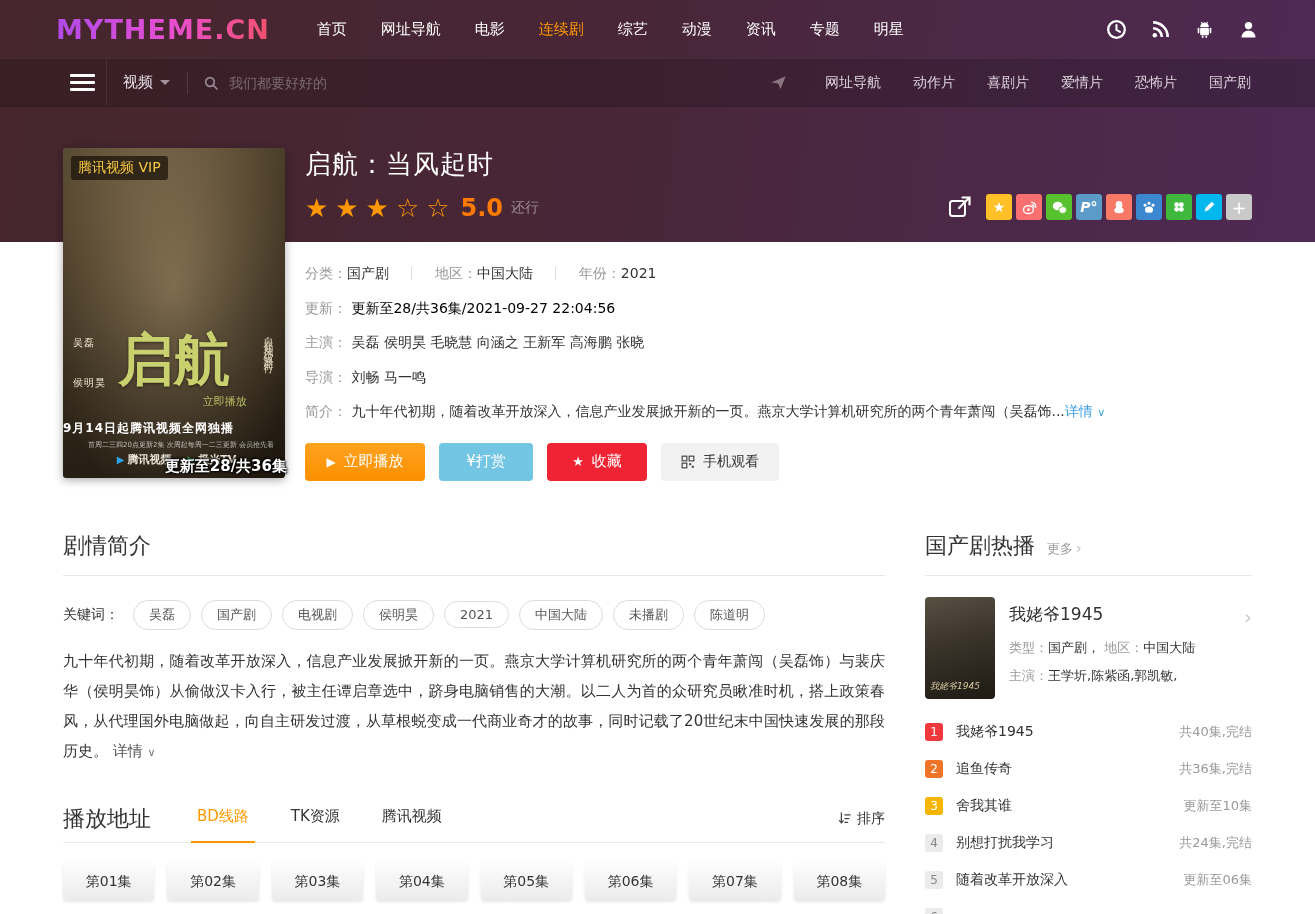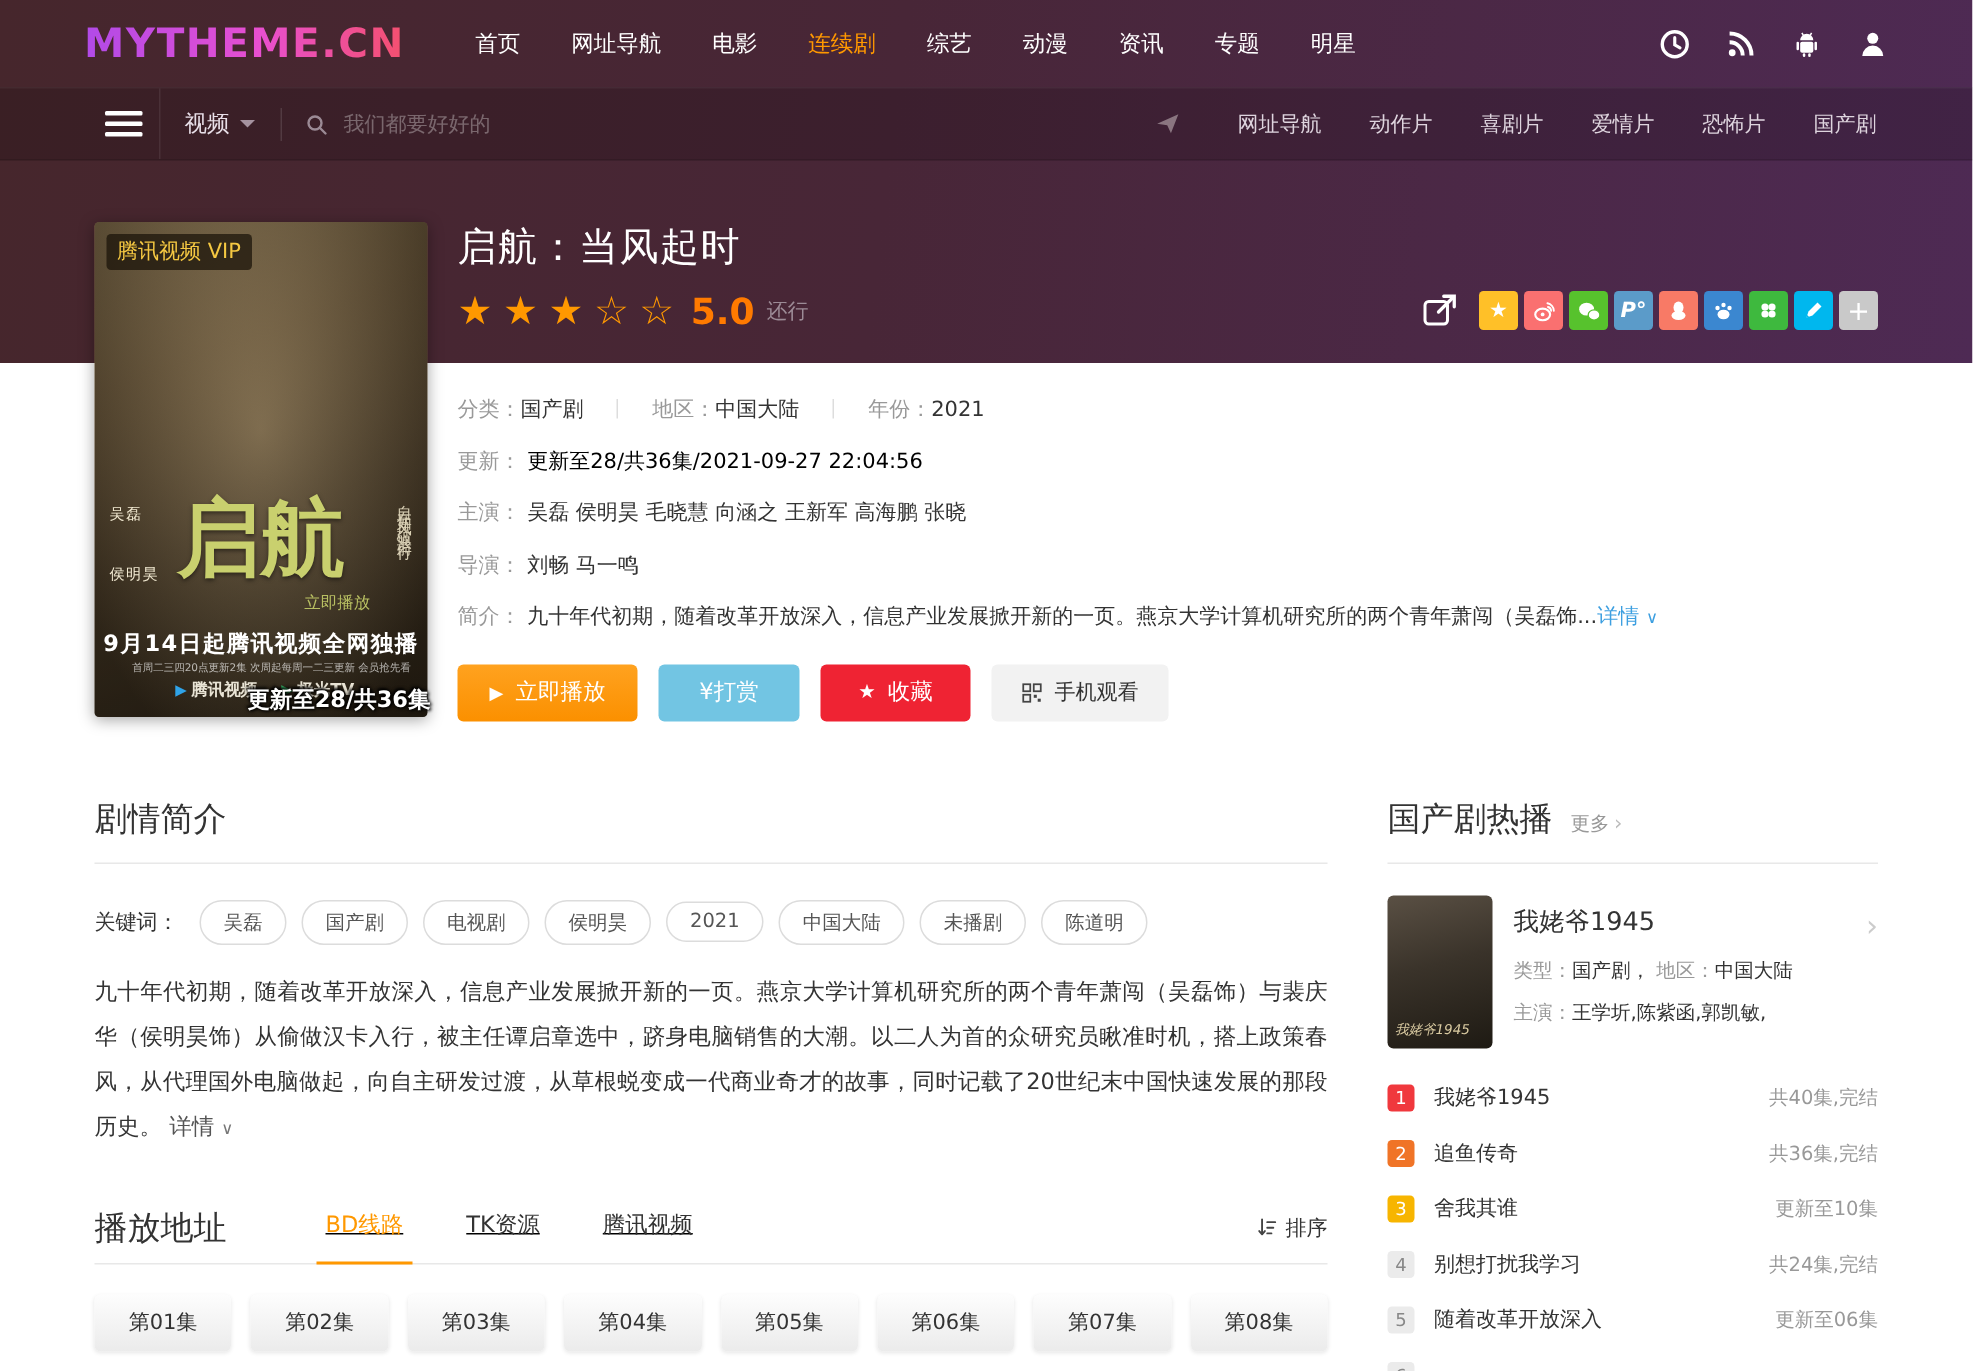--- a/index.html
+++ b/index.html
@@ -58,22 +58,22 @@
     background:radial-gradient(ellipse at 50% 42%,rgba(255,235,190,0.22),rgba(0,0,0,0.35) 85%); }
   .vip-badge { position:absolute; left:8px; top:8px; z-index:2; background:rgba(25,18,8,0.72); color:#f5c842;
     font-size:14px; padding:3px 7px; border-radius:3px; }
   .p-name { position:absolute; left:10px; z-index:2; color:#f2ead2; font-size:10px; letter-spacing:1px; }
   .p-name.n1 { top:188px; } .p-name.n2 { top:228px; }
   .calli { position:absolute; left:50%; top:184px; transform:translateX(-50%); z-index:2; color:#c9d06e;
     font-size:56px; font-weight:bold; line-height:1; text-shadow:0 1px 3px rgba(0,0,0,0.5); white-space:nowrap; }
   .calli-sub { position:absolute; left:63%; top:246px; z-index:2; color:#b8bf62; font-size:11px; }
   .tagline { position:absolute; right:10px; top:180px; z-index:2; color:#ece3c6; font-size:10px;
     writing-mode:vertical-rl; letter-spacing:4px; opacity:0.9; }
-  .release-line { position:absolute; left:0; right:0; top:272px; z-index:2; text-align:center; color:#fff;
-    font-size:15px; font-weight:bold; letter-spacing:1px; }
+  .release-line { position:absolute; left:0; right:0; top:272px; z-index:2; text-align:left; color:#fff;
+    font-size:12px; font-weight:bold; letter-spacing:1px; }
   .schedule-line { position:absolute; left:14px; right:0; top:292px; z-index:2; text-align:center;
     color:rgba(255,255,255,0.65); font-size:7px; }
   .platforms { position:absolute; left:5px; right:0; top:304px; z-index:2; display:flex; justify-content:center;
     gap:16px; color:#e9e4d5; font-size:11px; font-weight:bold; }
   .platforms .tri { font-size:10px; margin-right:3px; }
   .tri.t1 { color:#2fa3e8; } .tri.t2 { color:#39c06e; }
   .poster-overlay { position:absolute; right:-2px; bottom:2px; z-index:3; color:#fff; font-size:15px; font-weight:bold;
     text-shadow:0 0 3px #000,1px 1px 2px #000,-1px -1px 2px #000; white-space:nowrap; }
 
   
@@ -105,21 +105,21 @@
   .more-chev { color:#bbb; font-size:14px; margin-left:3px; }
 
   .kw-row { display:flex; align-items:center; margin-top:24px; flex-wrap:wrap; gap:10px; }
   .kw-label { color:#333; font-size:14px; margin-right:4px; }
   .pill { border:1px solid #dcdcdc; border-radius:16px; padding:5px 15px; font-size:13px; color:#555; cursor:pointer; }
 
   .syn-text { margin-top:16px; font-size:15px; color:#333; line-height:30px; text-align:justify; }
   .syn-more { color:#555; cursor:pointer; } .syn-caret { font-size:11px; color:#777; }
 
   .play-head { margin-top:36px; display:flex; align-items:flex-end; border-bottom:1px solid #e8e8e8; }
-  .play-tabs { display:flex; margin-left:66px; gap:42px;text-decoration:underline; }
+  .play-tabs { display:flex; margin-left:46px; gap:42px; }
   .play-tab { font-size:15px; color:#333; padding-bottom:16px; cursor:pointer; position:relative; }
   .play-tab.active { color:#ff9800; }
   .play-tab.active::after { content:""; position:absolute; left:-6px; right:-6px; bottom:-1px; height:2px; background:#ff9800; }
   .play-head .sec-title { padding-bottom:8px; }
   .sort-btn { margin-left:auto; display:flex; align-items:center; gap:5px; color:#333; font-size:14px;
     cursor:pointer; padding-bottom:14px; }
 
   .ep-grid { display:grid; grid-template-columns:repeat(8,1fr); column-gap:13px; row-gap:18px; margin-top:20px; }
   .ep-btn { height:38px; display:flex; align-items:center; justify-content:center; font-size:14px; color:#333;
     background:linear-gradient(180deg,#fdfdfd,#ebebeb); border-radius:4px; box-shadow:0 1px 3px rgba(0,0,0,0.10);

